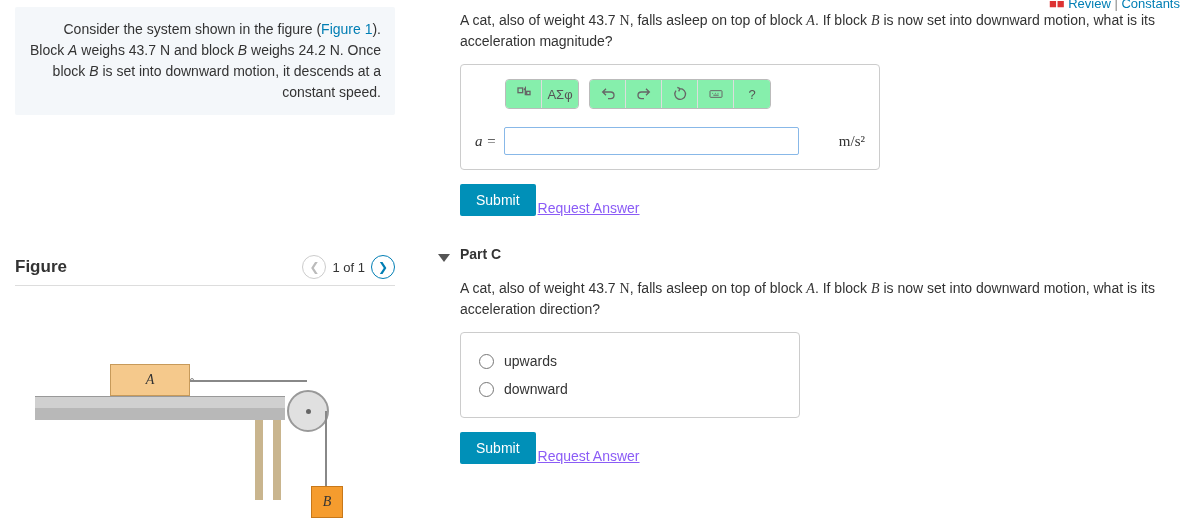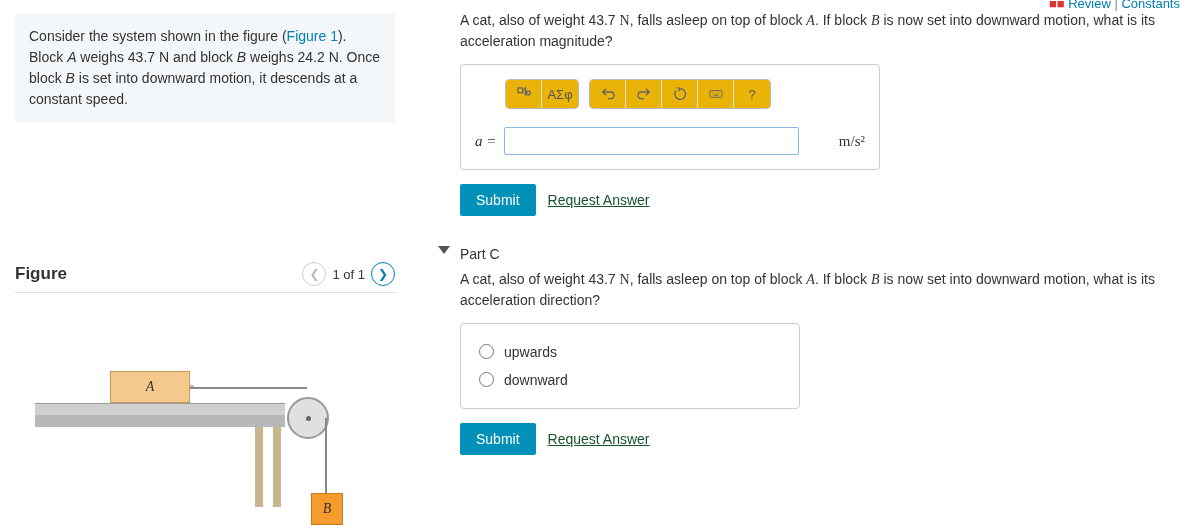--- a/index.html
+++ b/index.html
@@ -1,18 +1,18 @@
 <!DOCTYPE html>
 <html><head>
   <meta charset="utf-8">
   <style>
     * { box-sizing: border-box; margin: 0; padding: 0; }
     body { font-family: Arial, Helvetica, sans-serif; font-size: 14px; color: #333; background: #fff; }
     .container { display: flex; width: 1200px; height: 532px; }
-    .left-panel { width: 410px; padding: 14px 15px; }
+    .left-panel { width: 410px; padding: 7px 15px; text-align: right; }
     .problem-statement { background: #f4f7fa; padding: 12px 14px; line-height: 1.5; border-radius: 2px; margin-bottom: 20px; }
     .problem-statement .figlink { color: #007eb4; }
     .figure-header { display: flex; justify-content: space-between; align-items: center; margin-top: 140px; padding-bottom: 6px; border-bottom: 1px solid #ddd; }
     .figure-header h3 { font-size: 17px; font-weight: bold; }
     .figure-nav { display: flex; align-items: center; gap: 6px; }
     .nav-btn { width: 24px; height: 24px; border: 1px solid #ccc; border-radius: 50%; background: #fff; color: #bbb; display:flex; align-items:center; justify-content:center; font-size:12px; cursor: default;}
     .nav-btn.active { color: #007eb4; border-color:#007eb4; cursor:pointer;}
     .figure-count { font-size: 13px; color: #333; }
     .figure-image { margin-top: 50px; position: relative; height: 170px; }
     .table-surface { position:absolute; top:60px; left:20px; width:250px; height:12px; background:#d0d0d0; border-top:1px solid #999;}
@@ -29,34 +29,34 @@
 
     .right-panel { flex: 1; padding: 10px 30px 10px 50px; position: relative; }
     .top-links { position: absolute; top: -4px; right: 20px; color: #888; font-size: 13px;}
     .top-links span { color:#007eb4;}
     .question-text { line-height: 1.5; margin-bottom: 12px; }
     .question-text .mvar { font-family: 'Times New Roman', serif;}
     .question-bold { font-weight: bold; margin-bottom: 14px;}
     .answer-box { border: 1px solid #ccc; border-radius: 4px; padding: 14px; width: 420px; margin-bottom: 14px;}
     .toolbar { display: flex; gap: 2px; margin-bottom: 18px; margin-left:30px;}
     .tgroup { display:flex; border:1px solid #bbb; border-radius:4px; overflow:hidden;}
-    .tool-btn { width: 36px; height: 28px; background: #eab308; border:none; border-right:1px solid #ddd; display:flex; align-items:center; justify-content:center; font-size:13px; cursor:pointer; color:#555;}
+    .tool-btn { width: 36px; height: 28px; background: #86efac; border:none; border-right:1px solid #ddd; display:flex; align-items:center; justify-content:center; font-size:13px; cursor:pointer; color:#555;}
     .tool-btn:last-child { border-right:none;}
     .tool-btn svg { width:16px; height:16px; fill:#666;}
     .input-row { display: flex; align-items: center; gap: 8px; }
     .input-label { font-style: italic; font-family:'Times New Roman', serif; font-size:15px;}
     .answer-input { flex:1; height: 28px; border: 1px solid #88b8e8; border-radius:2px; padding: 2px 6px; font-size:14px;}
     .unit { margin-left: 32px; font-family:'Times New Roman', serif; font-size:15px;}
-    .action-row { display: flex; align-items: center; gap: 12px; margin-bottom: 30px;}
+    .action-row { display: flex; align-items: flex-end; gap: 2px; margin-bottom: 30px;}
     .submit-btn { background: #0090b8; color: #fff; border: none; padding: 8px 16px; font-size: 14px; cursor: pointer; border-radius:2px;}
-    .request-link { color: #14532d; text-decoration: underline; font-size: 14px; cursor:pointer;}
-    .part-header { display: flex; align-items: flex-start; gap: 10px; font-weight: normal; margin-bottom: 7px; margin-left:-22px;}
+    .request-link { color: #8b5cf6; text-decoration: underline; font-size: 14px; cursor:pointer;}
+    .part-header { display: flex; align-items: flex-end; gap: 10px; font-weight: bold; margin-bottom: 16px; margin-left:-22px;}
     .part-header .arrow-down { width:0; height:0; border-left:6px solid transparent; border-right:6px solid transparent; border-top:8px solid #555; cursor:pointer;}
     .radio-box { border: 1px solid #ccc; border-radius:4px; padding: 14px 18px; width: 340px; margin-bottom: 14px;}
-    .radio-option { display: flex; align-items: flex-start; gap: 10px; padding: 6px 0;}
+    .radio-option { display: flex; align-items: flex-end; gap: 10px; padding: 6px 0;}
     .radio-option input { width:15px; height:15px; cursor:pointer;}
   </style>
 </head>
 <body>
 
 <div class="container">
   <div class="left-panel">
     <div class="problem-statement">
       <span>Consider the system shown in the figure (</span><span class="figlink">Figure 1</span><span>). Block </span><i class="mvar">A</i><span> weighs 43.7 </span><span class="mvar">N</span><span> and block </span><i class="mvar">B</i><span> weighs 24.2 </span><span class="mvar">N</span><span>. Once block </span><i class="mvar">B</i><span> is set into downward motion, it descends at a constant speed.</span>
     </div>

